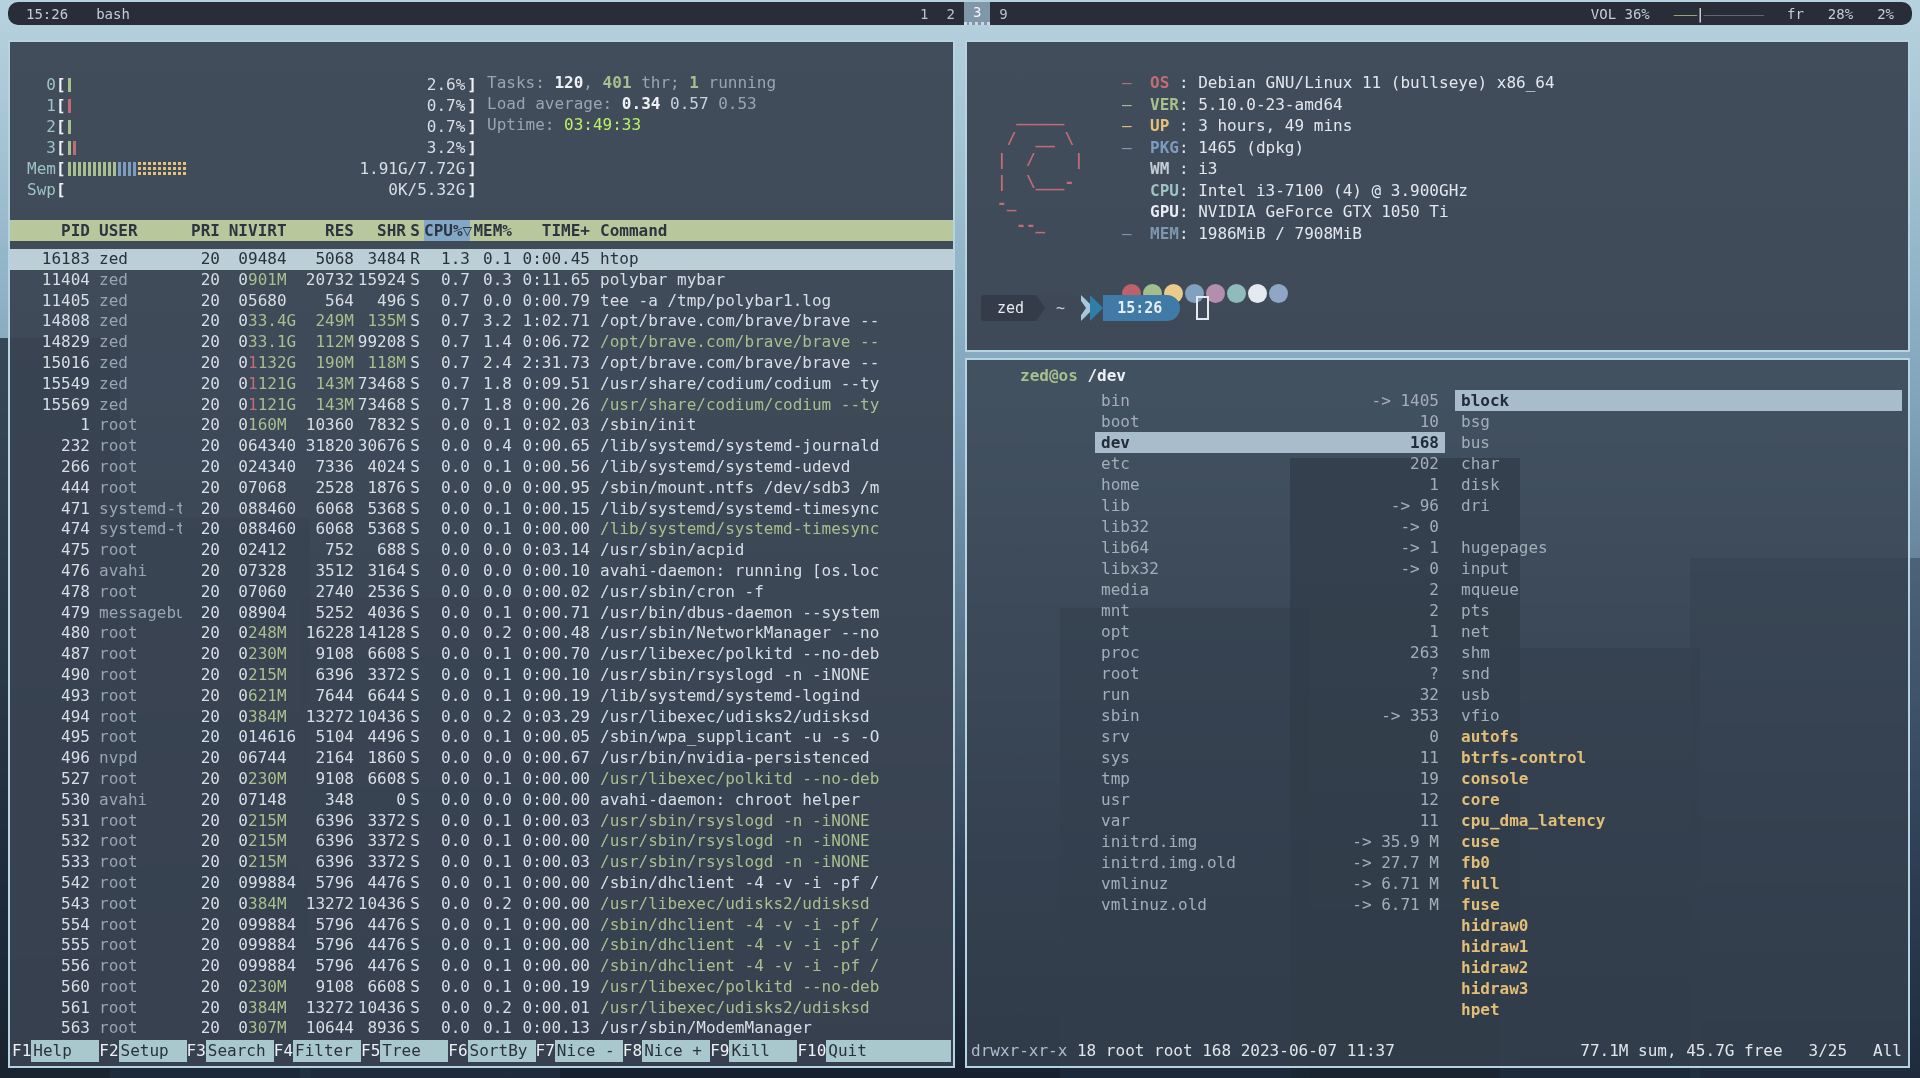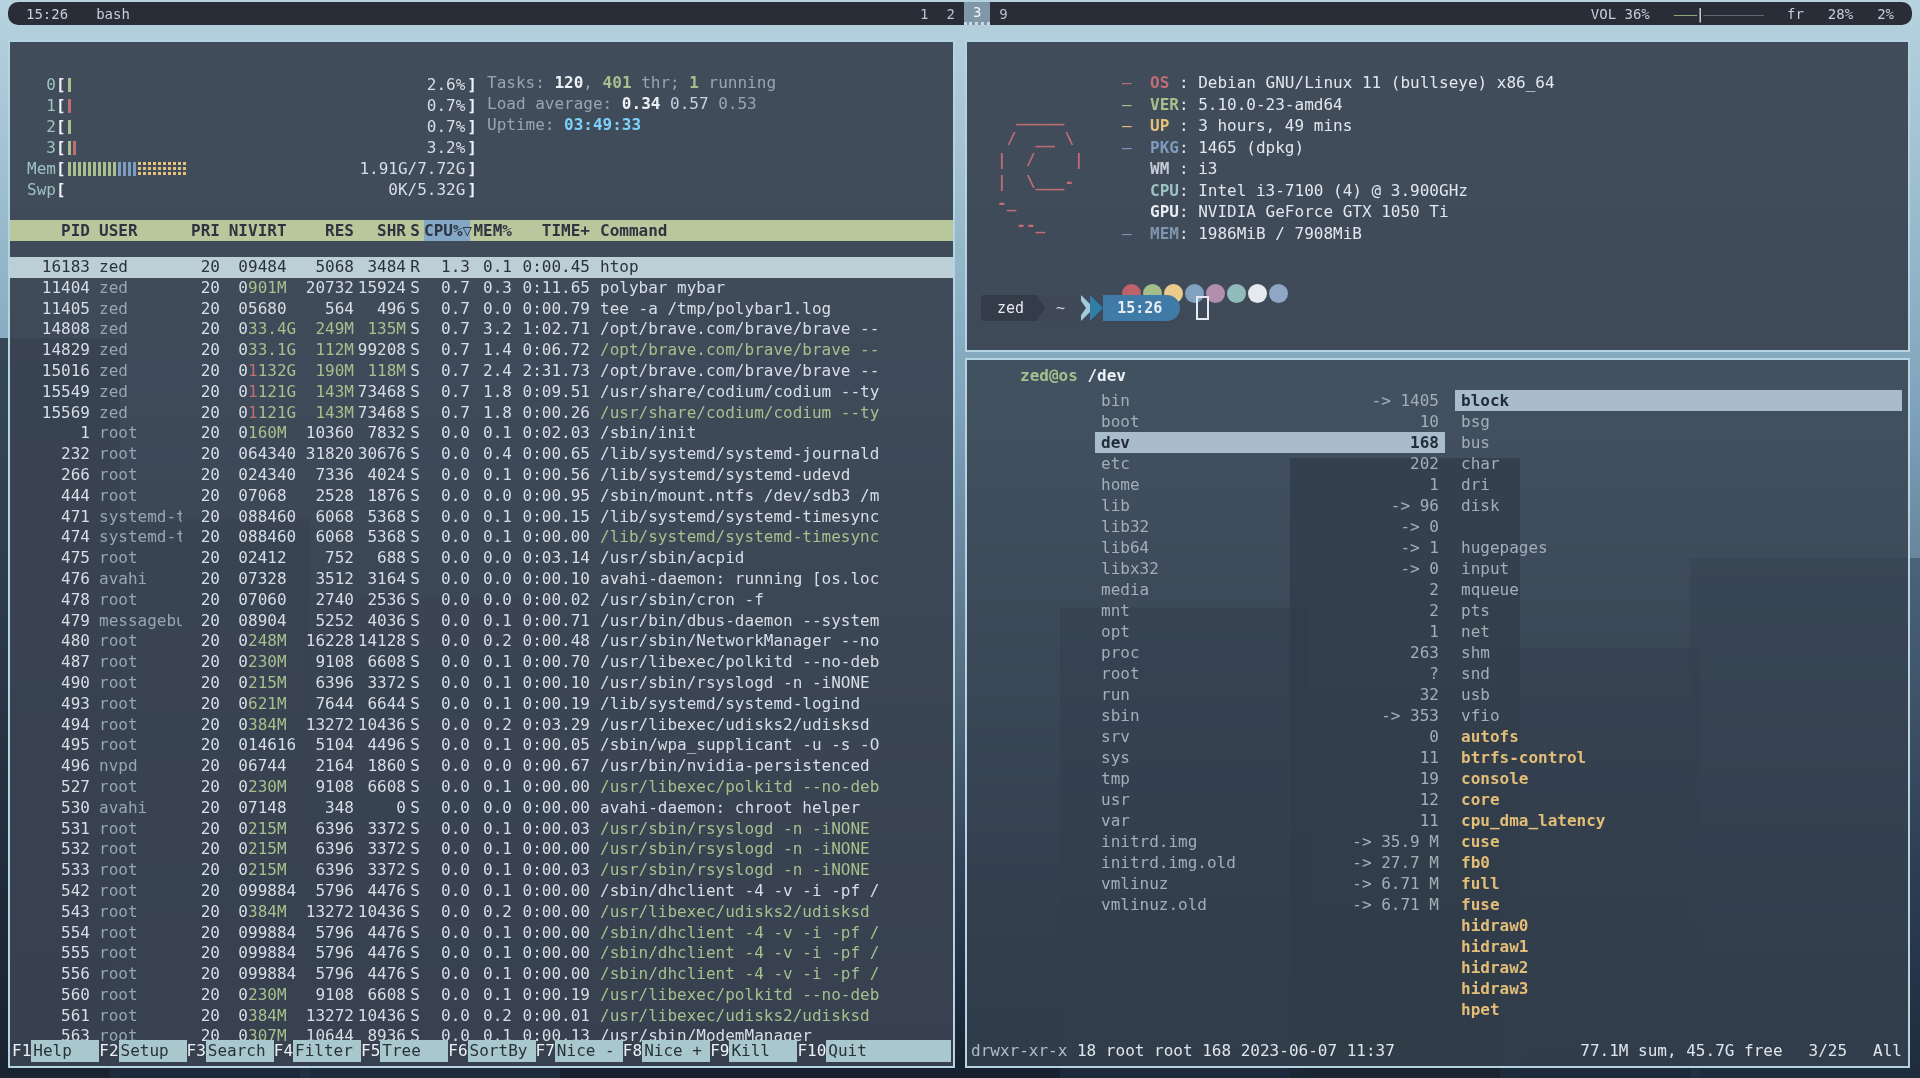--- a/index.html
+++ b/index.html
@@ -47,25 +47,25 @@
   .mbar{flex:1;display:flex;align-items:center;gap:2px;padding:0 2px;height:15px;}
   .tick{width:3px;height:14px;flex:0 0 auto;}
   .tick.green{background:var(--green);} .tick.red{background:var(--red);}
   .tick.blue{background:var(--blue);}
   .tick.yellow{background:repeating-linear-gradient(180deg,var(--yellow) 0 3px,rgba(0,0,0,0) 3px 5px);}
   .mval{color:var(--fg);margin-left:auto;}
   .tasksblock{position:absolute;left:477px;top:30px;}
   .tline{height:21px;line-height:21px;}
   .t-dim{color:var(--dim);} .t-b{color:var(--wb);font-weight:bold;}
   .t-greenb{color:var(--green);font-weight:bold;} .t-fg{color:#c8d2da;}
-  .t-cyanb{color:#7dd3fc;font-weight:bold;}
+  .t-cyanb{color:#bef264;font-weight:normal;}
 
   .phdr{height:21px;display:flex;margin:20px -12px 0 -12px;padding:0 12px;background:var(--hdrgreen);
     color:#2e3440;font-weight:bold;line-height:21px;}
-  .prows{margin:16px -12px;}
+  .prows{margin:8px -12px;}
   .prow{height:20.8px;display:flex;padding:0 12px;line-height:20.8px;white-space:pre;}
   .prow.sel{background:var(--selbg);}
   .prow.sel span{color:var(--seldk) !important;}
   .c-pid{width:68px;text-align:right;flex:0 0 auto;}
   .c-user{width:92px;padding-left:9px;text-align:left;flex:0 0 auto;color:var(--dim);overflow:hidden;}
   .c-pri{width:38px;text-align:right;flex:0 0 auto;}
   .c-ni{width:28px;text-align:right;flex:0 0 auto;}
   .c-virt{width:54px;text-align:left;flex:0 0 auto;}
   .c-res{width:52px;text-align:right;flex:0 0 auto;}
   .c-shr{width:52px;text-align:right;flex:0 0 auto;}
@@ -500,24 +500,24 @@
         <div class="ritem">
           <span class="rname">bsg</span>
         </div>
         <div class="ritem">
           <span class="rname">bus</span>
         </div>
         <div class="ritem">
           <span class="rname">char</span>
         </div>
         <div class="ritem">
+          <span class="rname">disk</span>
+        </div>
+        <div class="ritem">
           <span class="rname">dri</span>
-        </div>
-        <div class="ritem">
-          <span class="rname">disk</span>
         </div>
         <div class="ritem">
           <span class="rname rc-w">fd</span>
         </div>
         <div class="ritem">
           <span class="rname">hugepages</span>
         </div>
         <div class="ritem">
           <span class="rname">input</span>
         </div>

